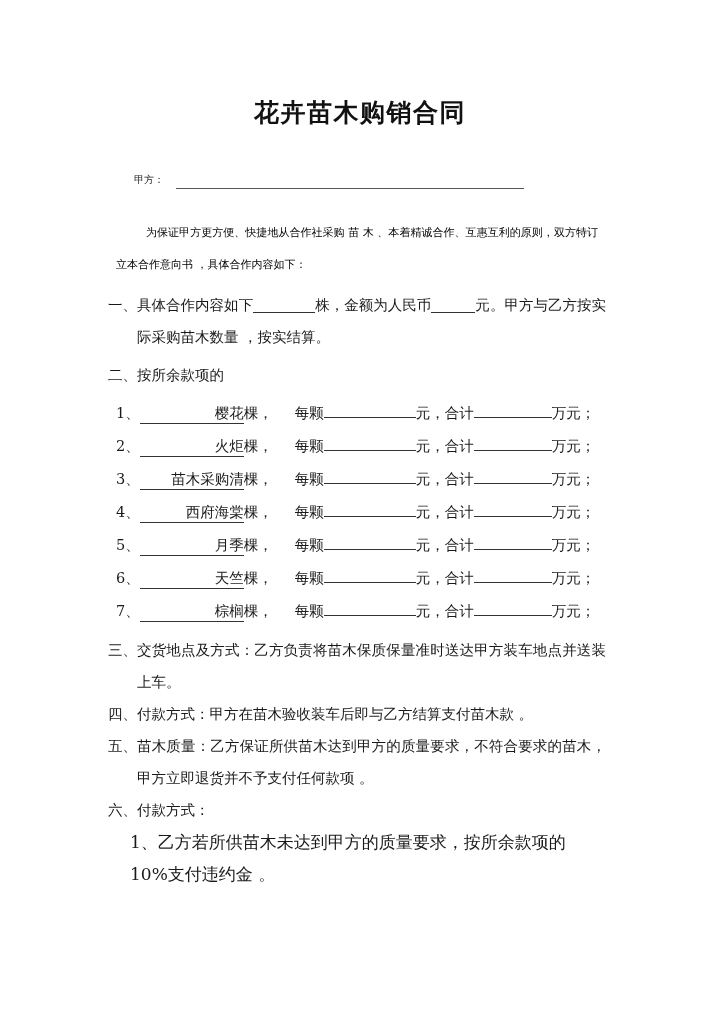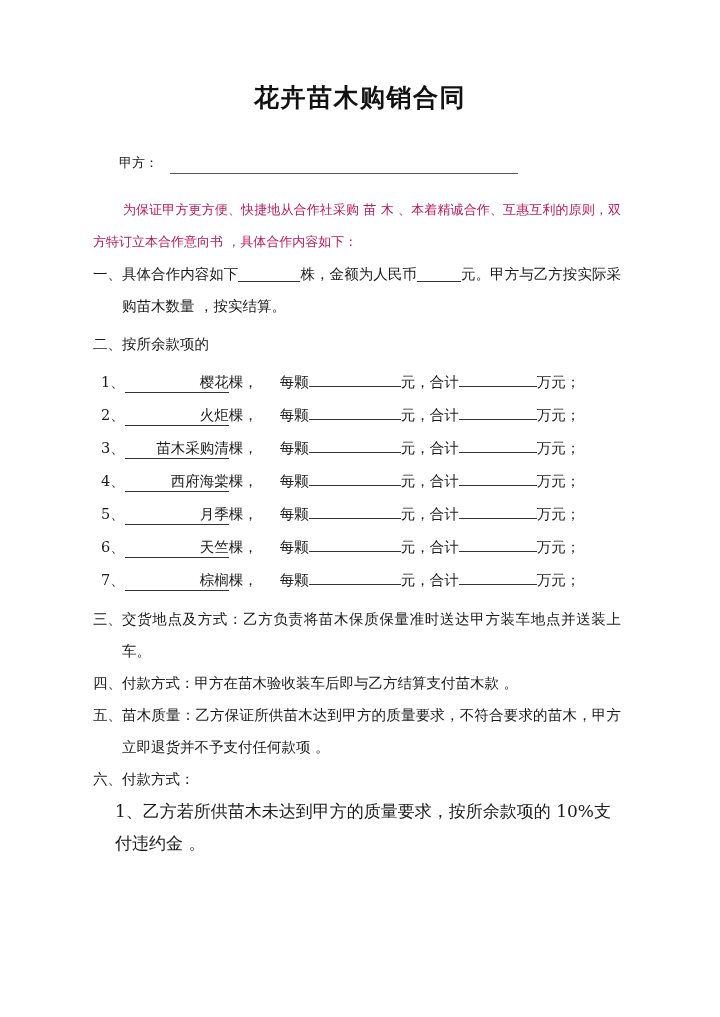--- a/index.html
+++ b/index.html
@@ -16,21 +16,21 @@
     font-family: "DejaVu Serif", "Liberation Serif", serif;
     color: #1a1a1a;
   }
 
   .page {
     width: 720px;
     height: 963px;
     background: #ffffff;
     position: relative;
     box-sizing: border-box;
-    padding: 1px;
+    padding: 16px;
   }
 
   
   .doc-title {
     text-align: center;
     font-size: 25px;
     font-weight: bold;
     letter-spacing: 1.5px;
     margin: 0;
     padding: 82px 0 0 0;
@@ -45,43 +45,43 @@
     padding-left: 118px;
   }
   .party-row {
     display: flex;
     align-items: flex-end;
     height: 35px;
     font-size: 14.5px;
   }
   .party-label {
     white-space: nowrap;
-    font-size: 13px;
+    font-size: 10px;
     line-height: 1.4;
     padding-bottom: 2px;
   }
   .party-blank {
     flex: 0 0 348px;
     border-bottom: 1.2px solid #555;
     height: 17px;
     margin-left: 12px;
   }
 
   
   .body-area {
     padding: 0 98px 0 92px;
     margin-top: 14px;
   }
 
   .para {
-    font-size: 13px;
+    font-size: 11px;
     line-height: 32px;
-    margin: 0;
+    margin: 8px;
     text-align: justify;
-    color: #be185d;
+    color: #000000;
   }
 
   .para.intro {
     text-indent: 30px;
     text-align-last: left;
   }
 
   .clause {
     display: flex;
     align-items: flex-start;

